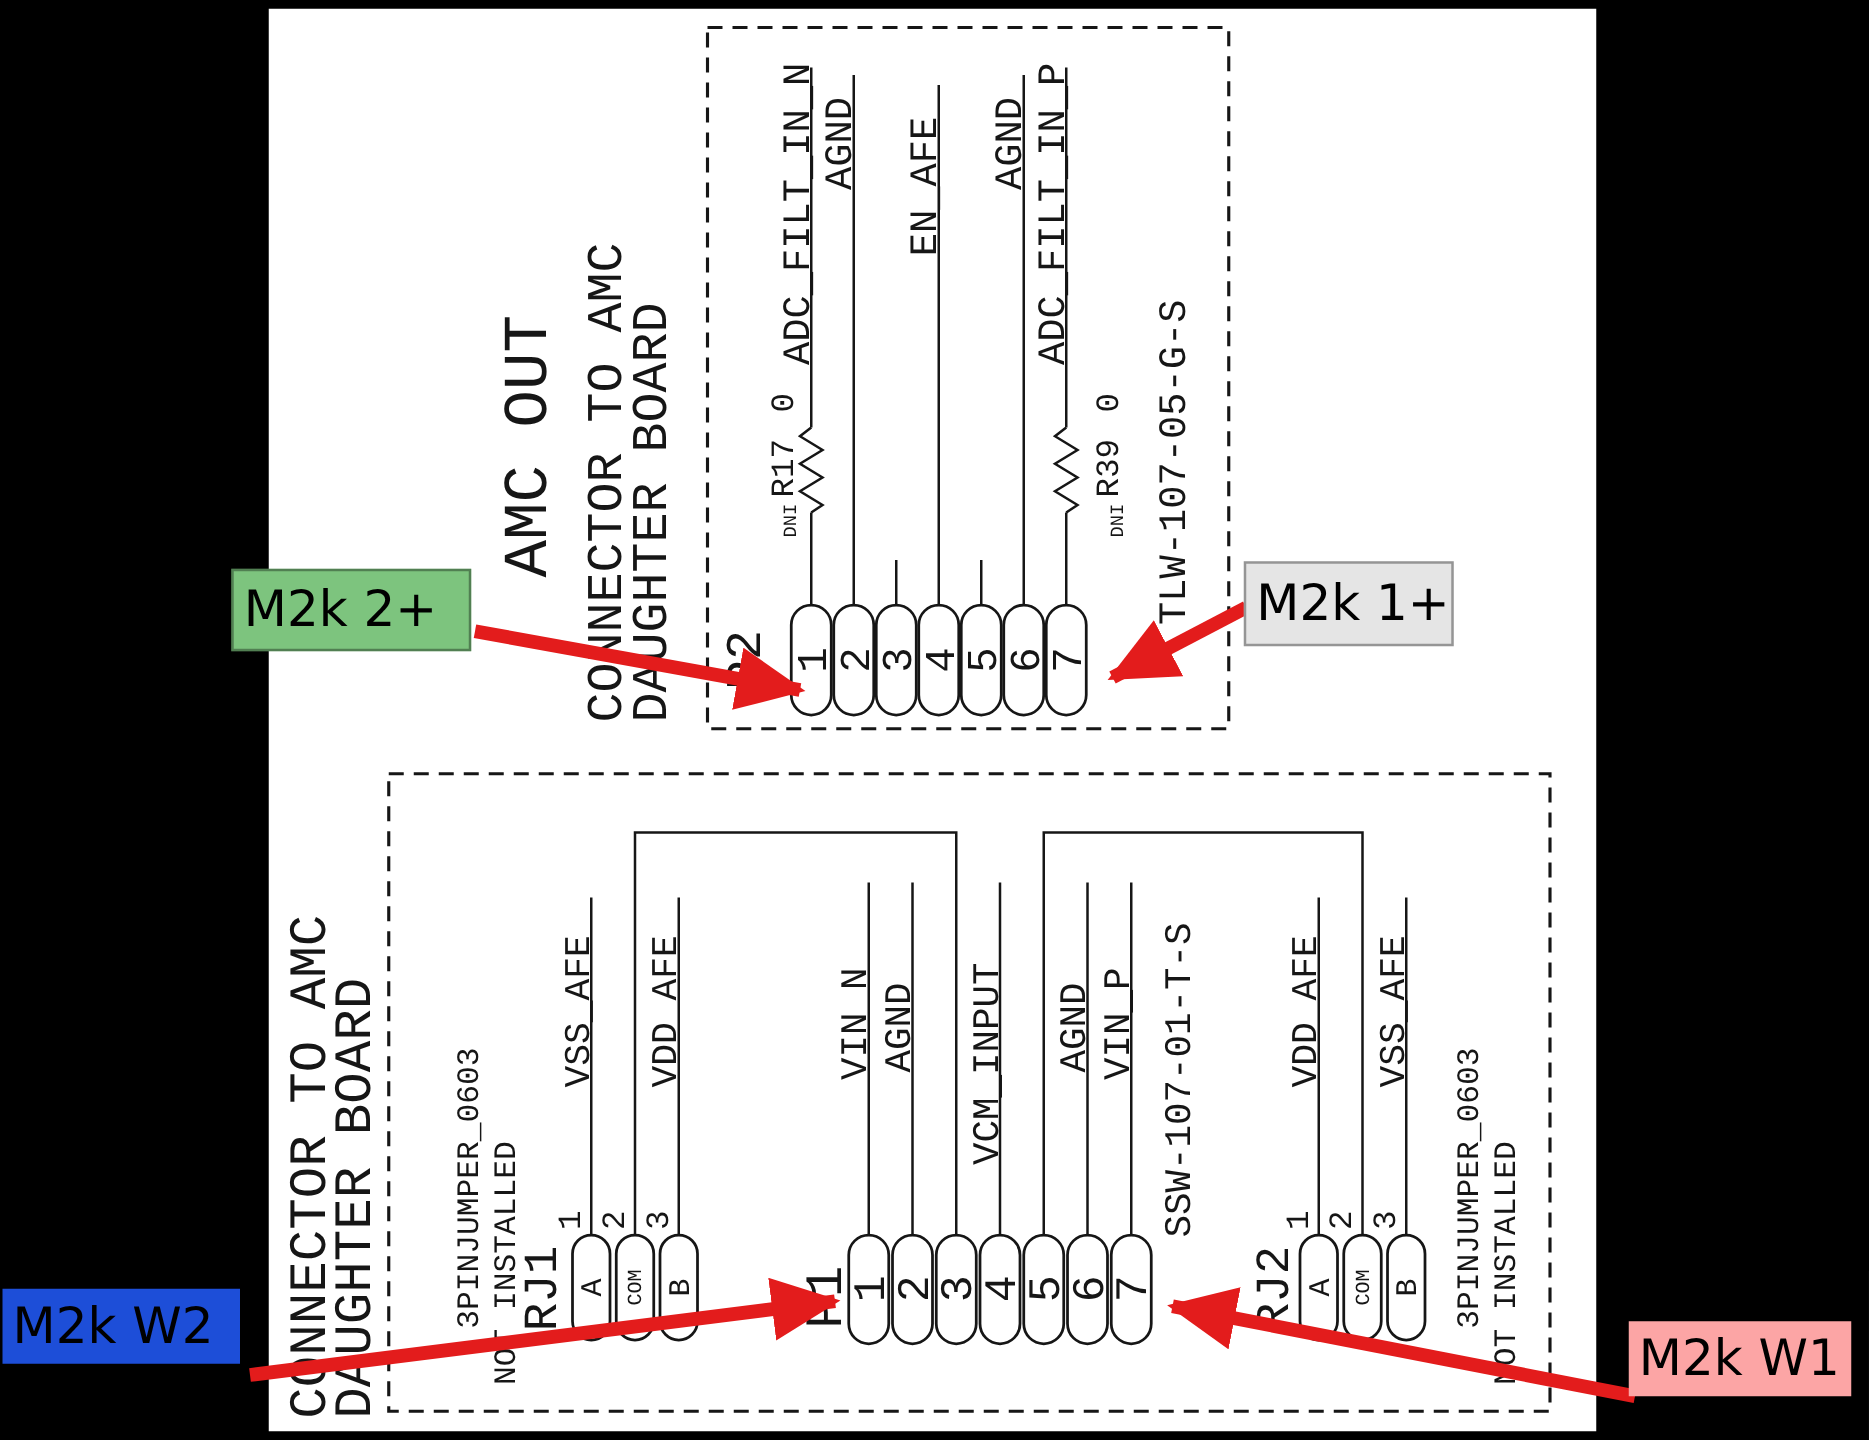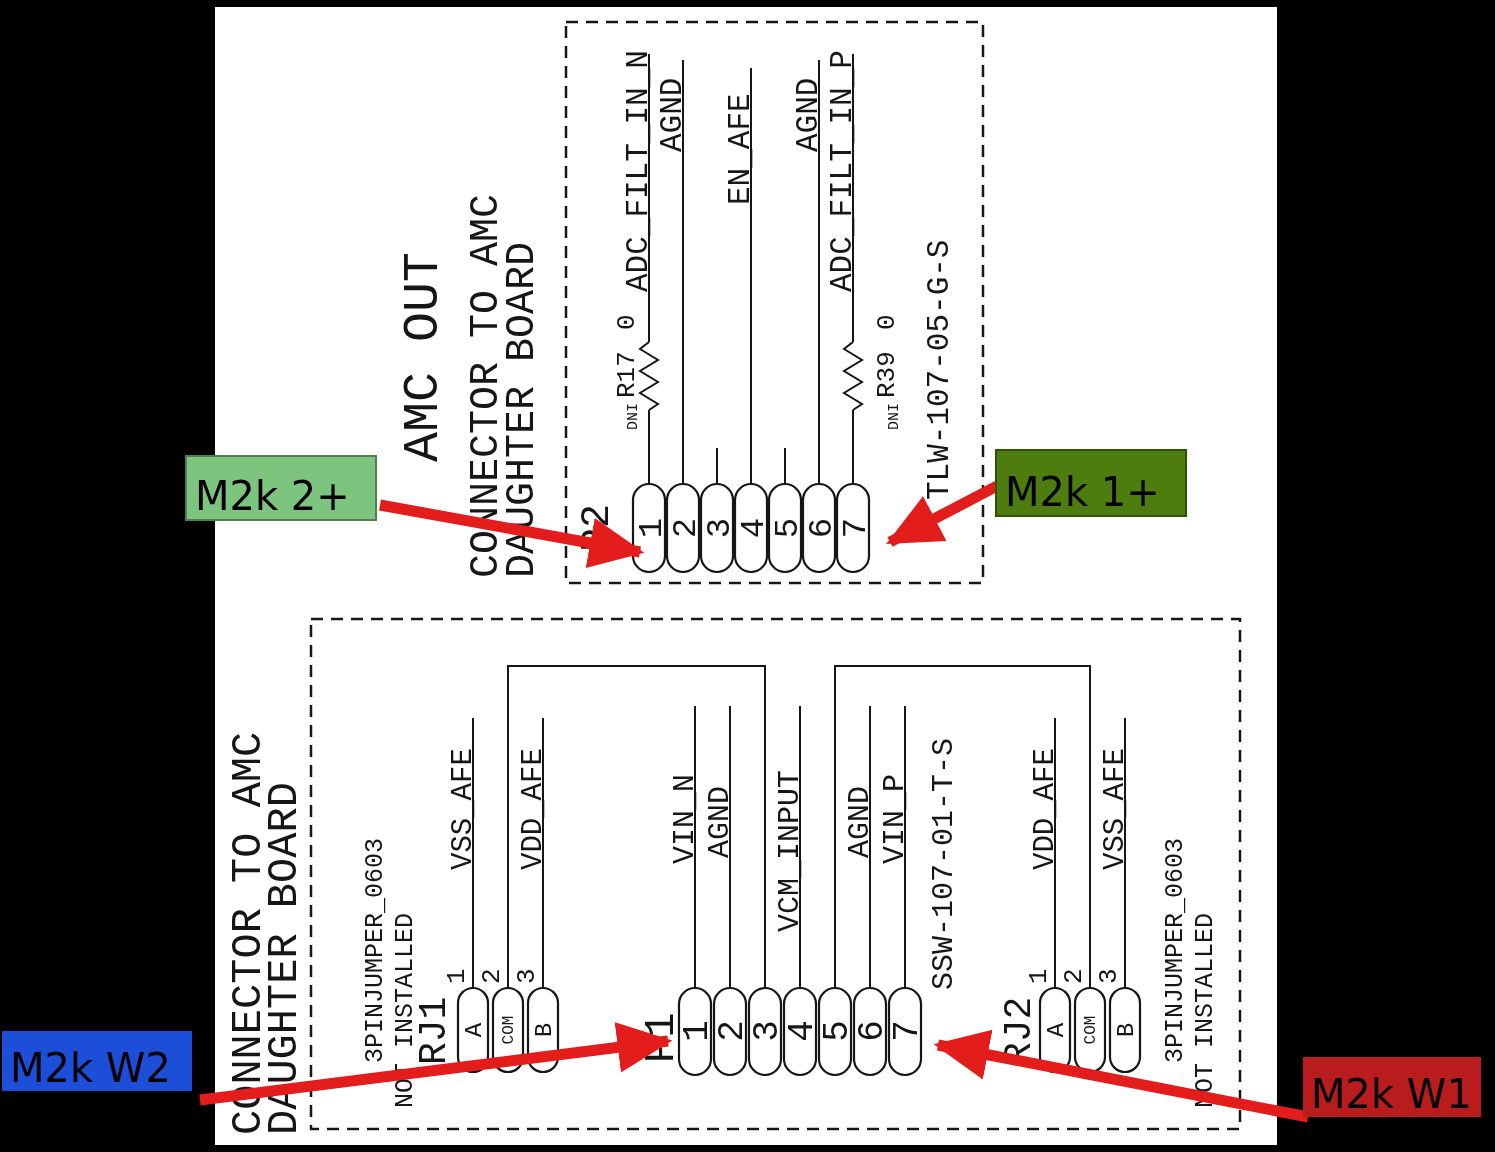--- a/index.html
+++ b/index.html
@@ -4,21 +4,21 @@
 <style>
   html,body{margin:0;padding:0;background:#000;}
   .stage{position:relative;width:1495px;height:1152px;background:#000;overflow:hidden;}
   .page{position:absolute;left:215px;top:7px;width:1062px;height:1138px;background:#fff;}
   svg.schematic{position:absolute;left:0;top:0;}
   .t{font-family:"Liberation Mono","DejaVu Sans Mono",monospace;fill:#161616;}
   .w{stroke:#161616;stroke-width:2;fill:none;}
   .pin{fill:#ffffff;stroke:#161616;stroke-width:2.2;}
   .dashed{fill:none;stroke:#161616;stroke-width:2.5;stroke-dasharray:12 8;}
   .arrow{fill:none;stroke-width:11;}
-  .callout{position:absolute;display:flex;align-items:flex-end;padding-left:8px;box-sizing:border-box;
+  .callout{position:absolute;display:flex;align-items:center;padding-left:8px;box-sizing:border-box;
            font-family:"DejaVu Sans","Liberation Sans",sans-serif;font-size:40px;color:#000;white-space:nowrap;}
   .callout.bordered{border:2px solid rgba(0,0,0,0.35);}
 </style>
 </head>
 <body>
 
 <div class="stage">
   <div class="page"></div>
 
   <svg class="schematic" width="1495" height="1152" viewBox="0 0 1495 1152">
@@ -154,22 +154,22 @@
       <line class="arrow" x1="380" y1="505" x2="640" y2="552" stroke="#e31c1c" marker-end="url(#arrow)"></line>
       <line class="arrow" x1="997" y1="486" x2="890" y2="542" stroke="#e31c1c" marker-end="url(#arrow)"></line>
       <line class="arrow" x1="200" y1="1100" x2="668" y2="1041" stroke="#e31c1c" marker-end="url(#arrow)"></line>
       <line class="arrow" x1="1308" y1="1117" x2="938" y2="1045" stroke="#e31c1c" marker-end="url(#arrow)"></line>
     </g>
   </svg>
 
   <div class="callout bordered" style="left:185px;top:455px;width:192px;height:66px;background:#7dc47e;">
     <span>M2k 2+</span>
   </div>
-  <div class="callout bordered" style="left:995px;top:449px;width:192px;height:68px;background:#4d7c0f;">
+  <div class="callout bordered" style="left:995px;top:449px;width:168px;height:68px;background:#e5e5e5;">
     <span>M2k 1+</span>
   </div>
   <div class="callout" style="left:2px;top:1031px;width:190px;height:60px;background:#1d4ed8;">
     <span>M2k W2</span>
   </div>
-  <div class="callout" style="left:1303px;top:1057px;width:178px;height:60px;background:#b91c1c;">
+  <div class="callout" style="left:1303px;top:1057px;width:178px;height:60px;background:#fca5a5;">
     <span>M2k W1</span>
   </div>
 </div>
 
 </body></html>

